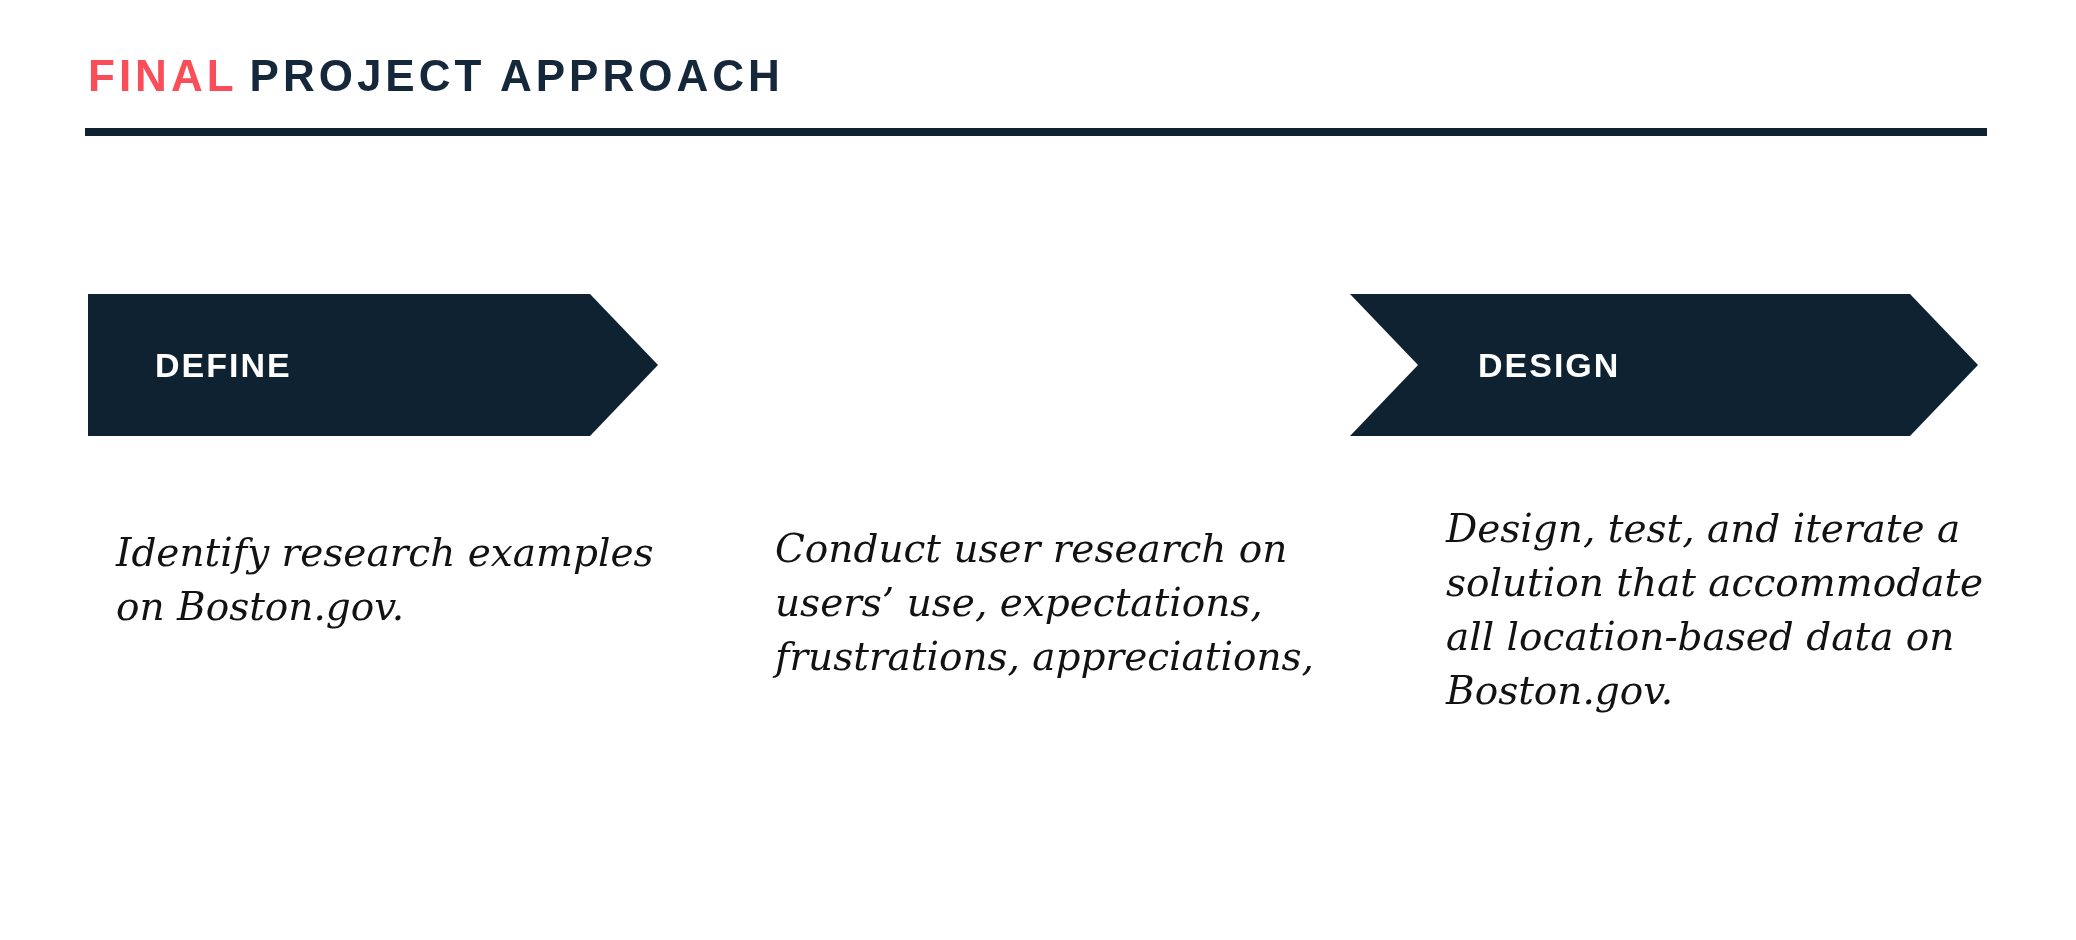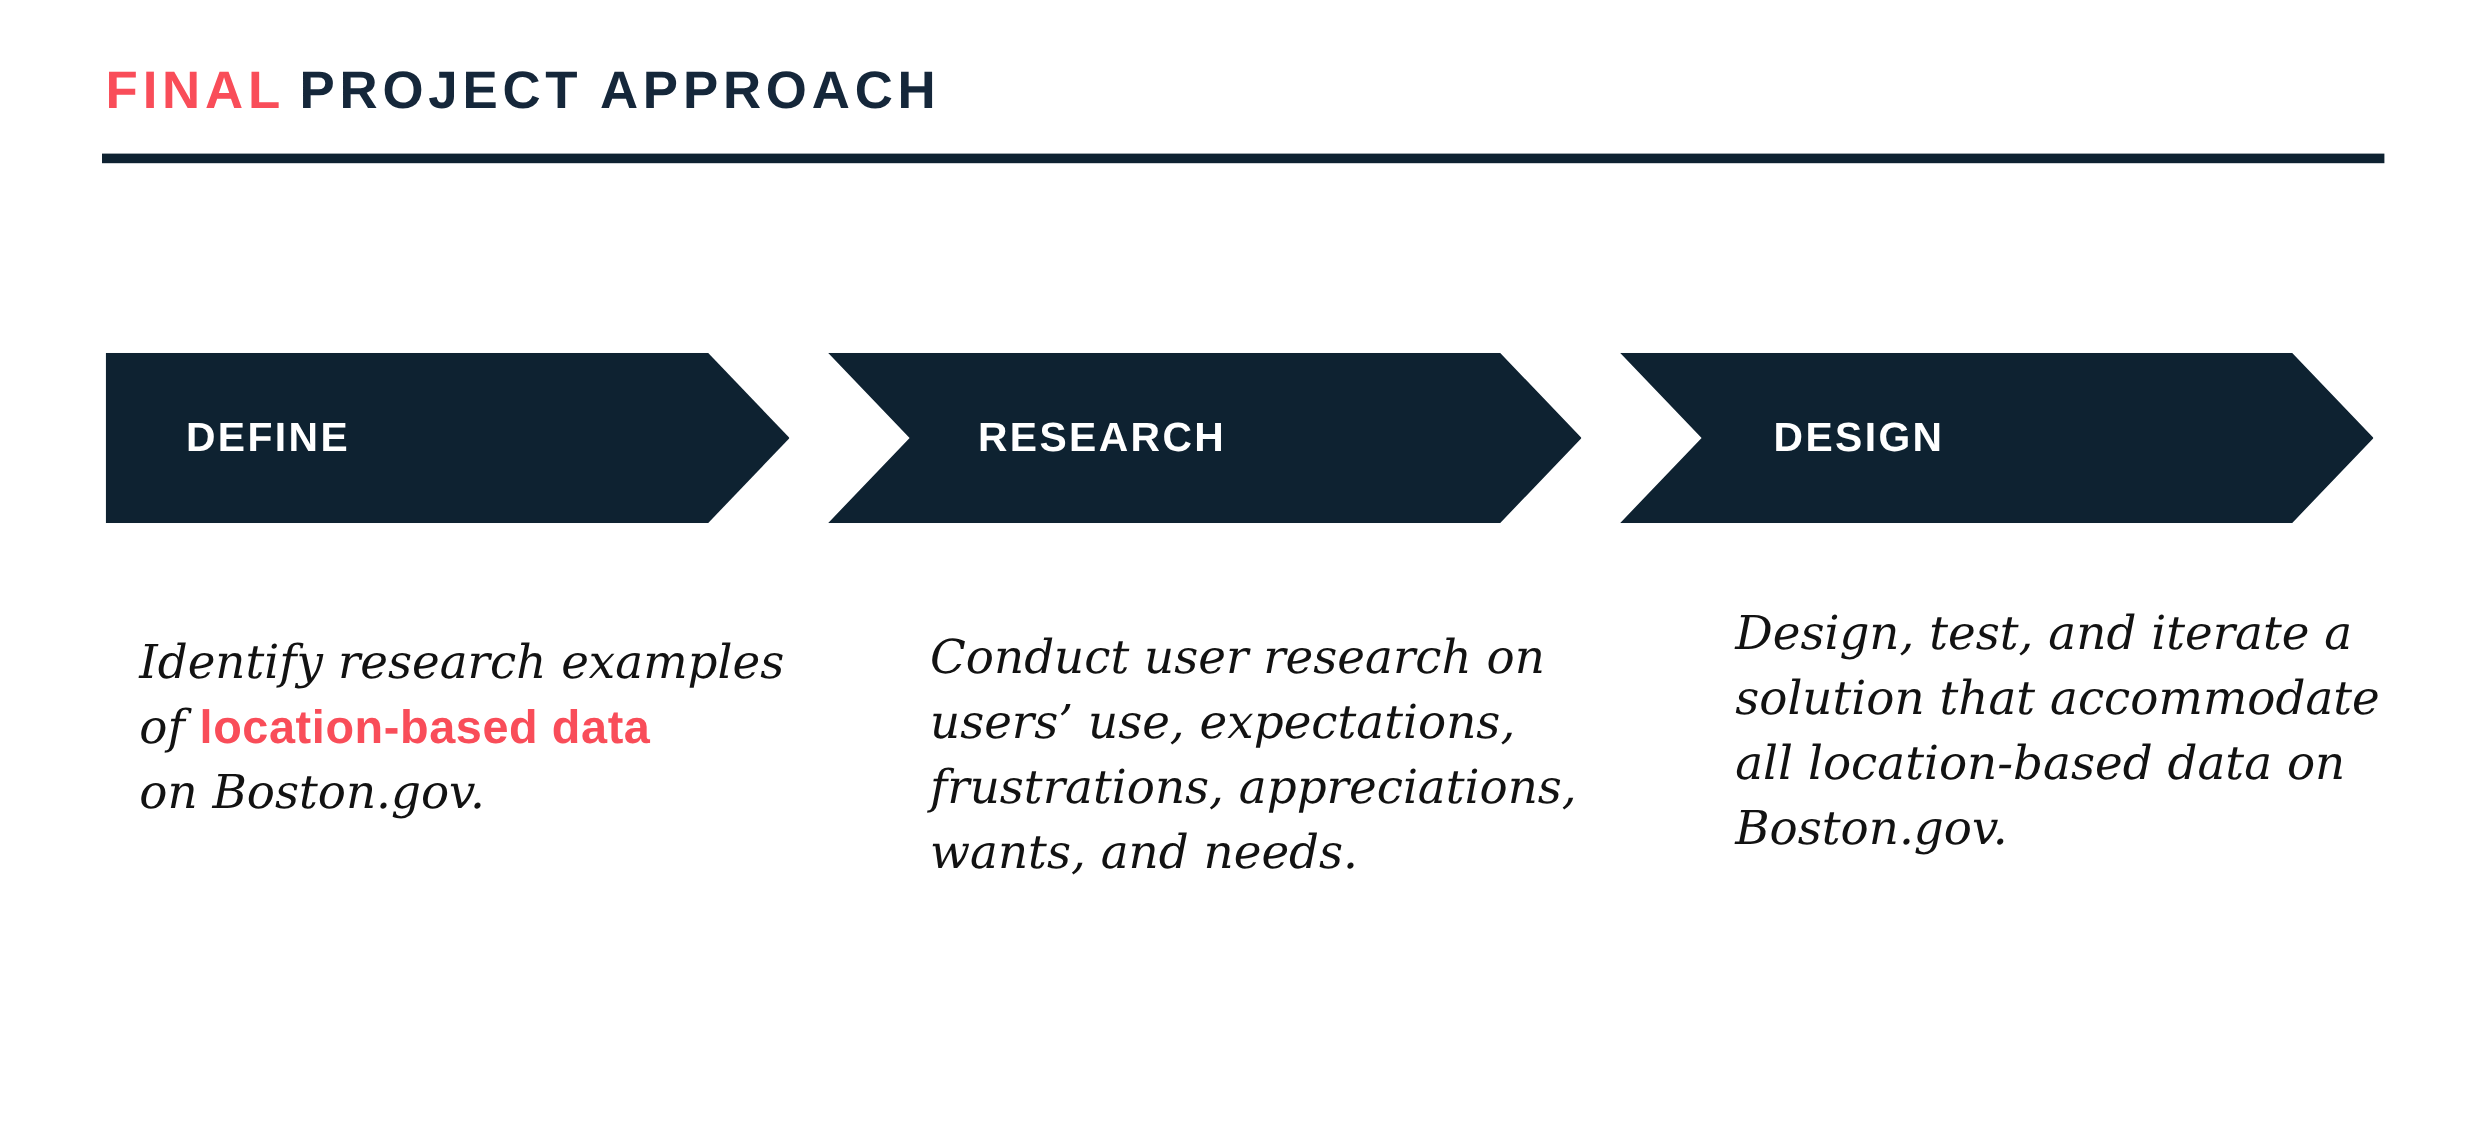--- a/index.html
+++ b/index.html
@@ -101,38 +101,33 @@
   <h1 class="title">
     <span class="t-accent">FINAL</span><span class="t-dark">PROJECT APPROACH</span>
   </h1>
 
   <div class="rule"></div>
 
   <div class="arrow arrow-define">
     <span class="arrow-label">DEFINE</span>
   </div>
 
-  <div class="arrow arrow-research">
-    <span class="arrow-label">RESEARCH</span>
-  </div>
 
   <div class="arrow arrow-design">
     <span class="arrow-label">DESIGN</span>
   </div>
 
   <div class="desc desc-0">
       <div class="desc-line"><span>Identify research examples</span></div>
-      <div class="desc-line"><span>of </span><span class="accent-bold">location-based data</span></div>
       <div class="desc-line"><span>on Boston.gov.</span></div>
     </div>
   <div class="desc desc-1">
       <div class="desc-line"><span>Conduct user research on</span></div>
       <div class="desc-line"><span>users’ use, expectations,</span></div>
       <div class="desc-line"><span>frustrations, appreciations,</span></div>
-      <div class="desc-line"><span>wants, and needs.</span></div>
     </div>
   <div class="desc desc-2">
       <div class="desc-line"><span>Design, test, and iterate a</span></div>
       <div class="desc-line"><span>solution that accommodate</span></div>
       <div class="desc-line"><span>all location-based data on</span></div>
       <div class="desc-line"><span>Boston.gov.</span></div>
     </div>
 
 </div>
 

